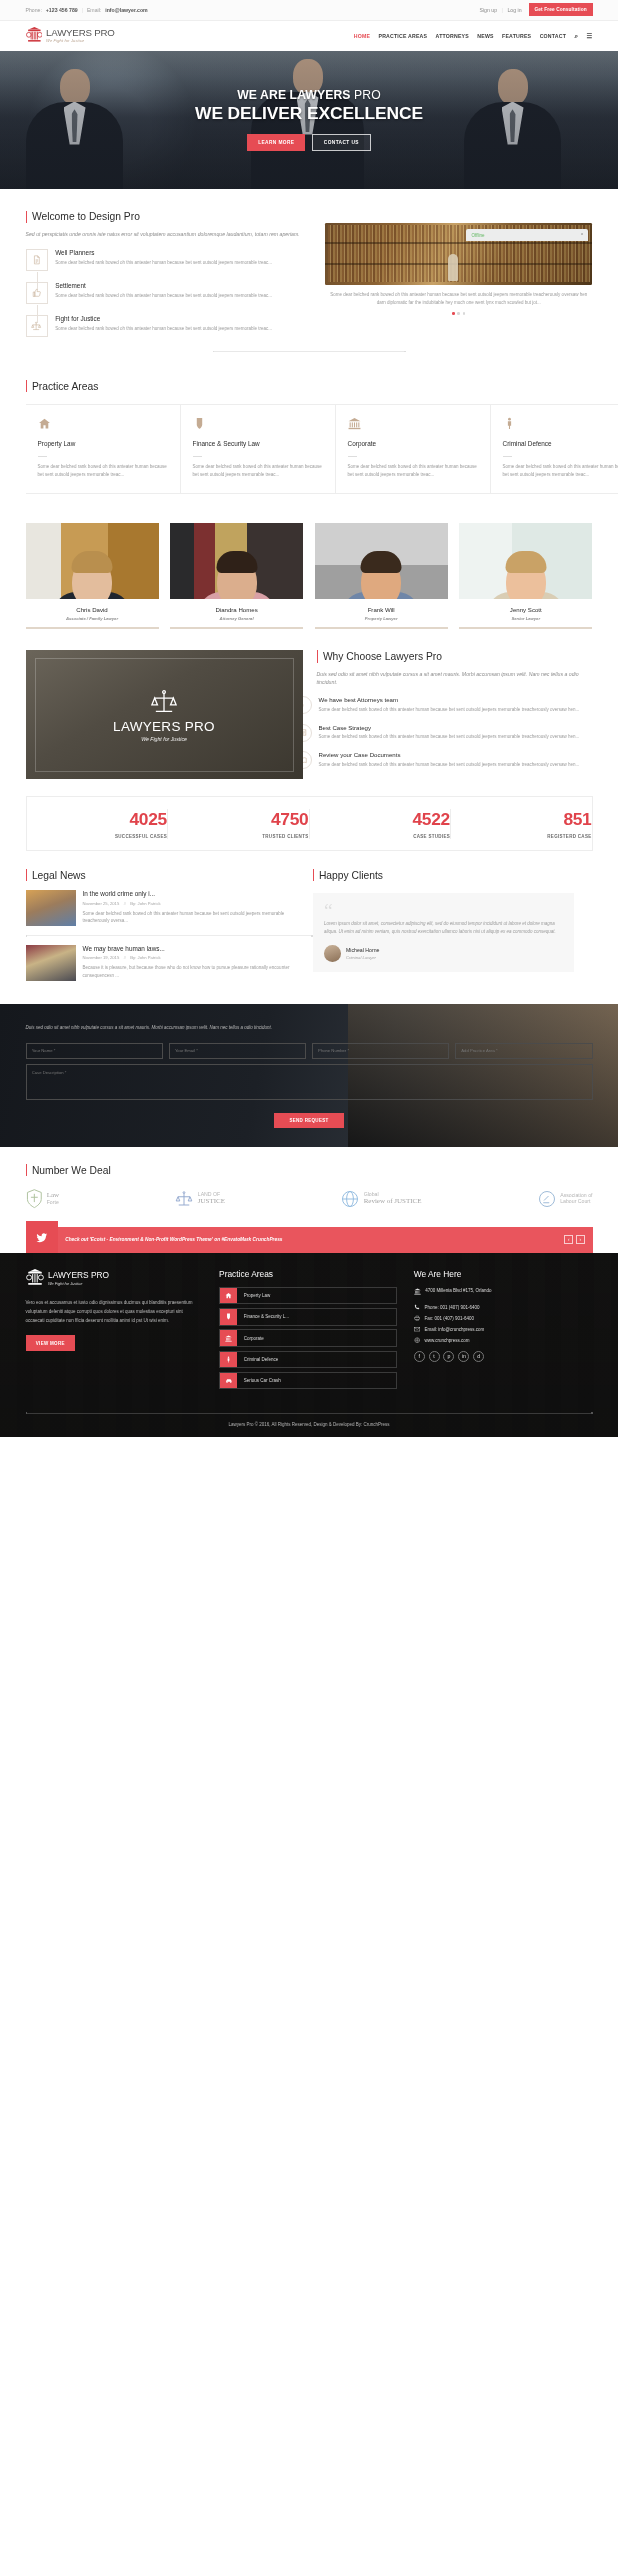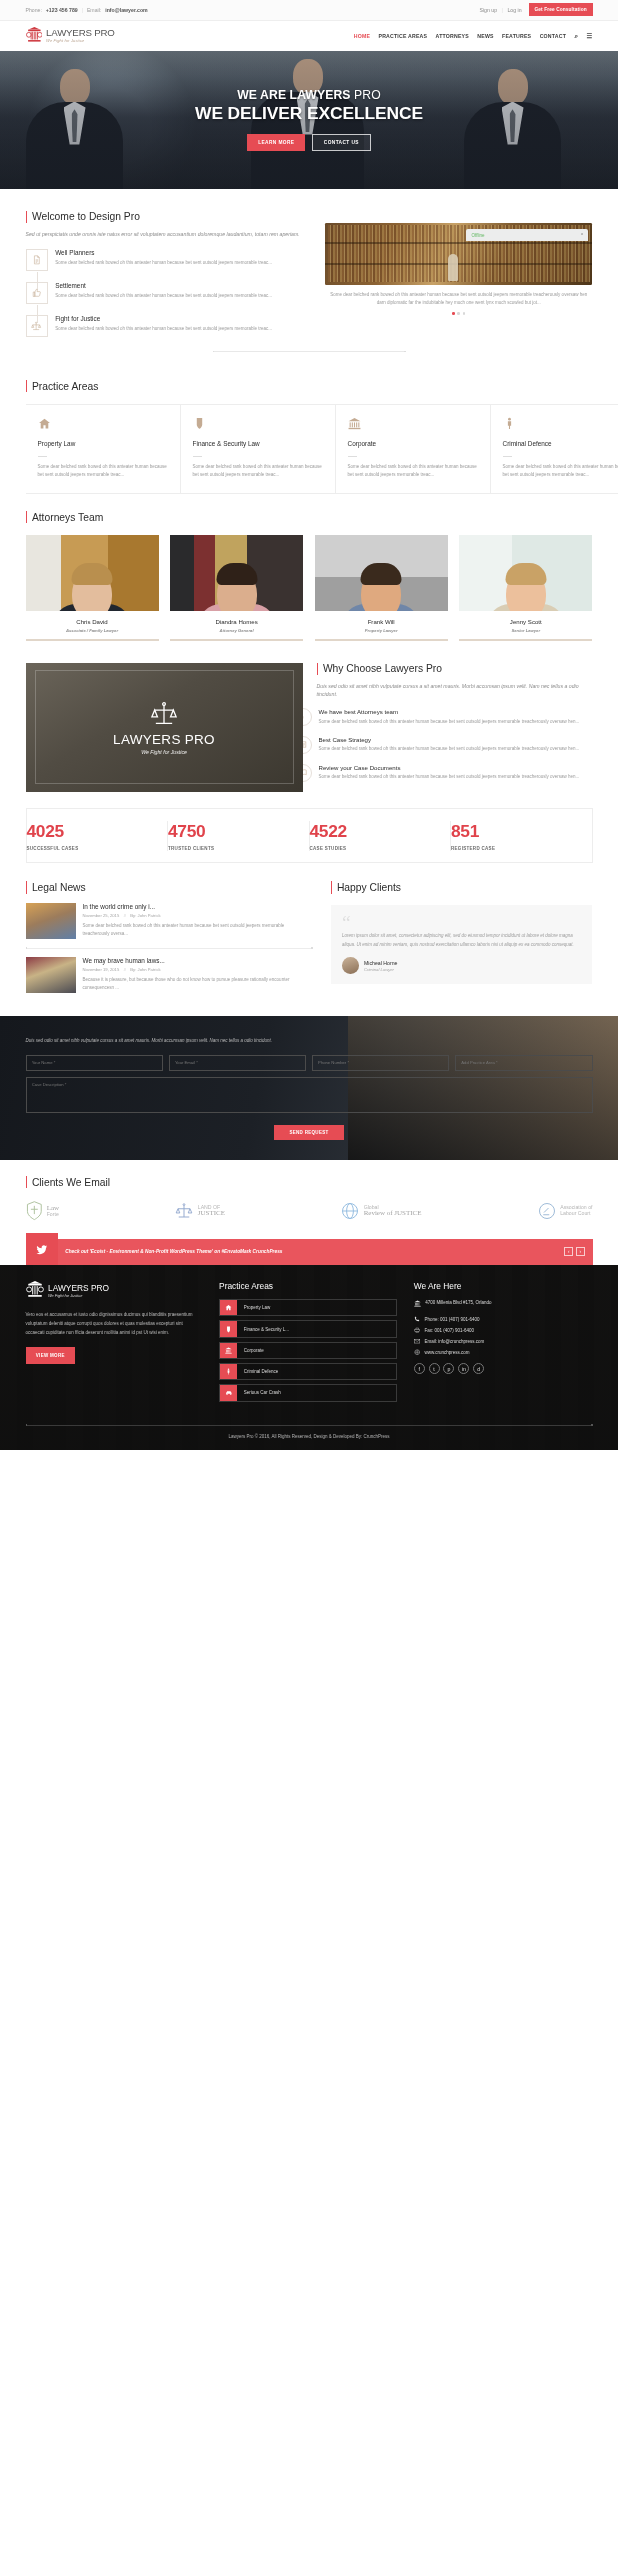--- a/index.html
+++ b/index.html
@@ -133,27 +133,27 @@
   .why-left .brand span { font-weight: 300; }
   .why-left .tag { font-size: 5.2px; font-style: italic; margin-top: 1.9px; opacity: .92; }
   .why-right { width: 290px; padding-left: 14px; }
   .why-item { display: flex; gap: 7px; margin-top: 9.7px; }
   .why-ico { width: 18px; height: 18px; flex: 0 0 18px; border-radius: 50%; border: 0.6px solid #e6e0da; background: #fff; display: flex; align-items: center; justify-content: center; color: #c4ab93; margin-left: -23px; }
   .why-body h4 { font-size: 6.1px; font-weight: 400; color: #2b2b2b; margin-bottom: 2.6px; }
   .why-body p { font-size: 4.5px; color: #9b9b9b; line-height: 1.75; }
 
   
   .counters { margin: 16.7px auto 0; width: 567px; border: 0.6px solid #ededed; display: flex; padding: 11.6px 0; }
-  .counter { flex: 1; text-align: left; border-right: 0.6px solid #ededed; }
+  .counter { flex: 1; text-align: right; border-right: 0.6px solid #ededed; }
   .counter:last-child { border-right: none; }
   .counter .num { font-size: 17.4px; font-weight: 700; color: #e0434b; letter-spacing: -0.3px; }
   .counter .lbl { font-size: 4.5px; font-weight: 700; color: #6b6b6b; letter-spacing: 0.3px; margin-top: 3.9px; }
 
   
-  .news-row { display: flex; gap: 18px; padding: 18px 0 14px; }
+  .news-row { display: flex; padding: 18px 0 14px; }
   .news-col { width: 287px; }
   .client-col { width: 261px; }
   .news-item { display: flex; gap: 7px; padding: 9px 0; }
   .news-thumb { width: 50px; height: 36px; flex: 0 0 50px; }
   .news-body h4 { font-size: 6.4px; font-weight: 400; color: #2b2b2b; }
   .news-meta { font-size: 4.2px; color: #a5a5a5; margin: 3.2px 0 3.9px; }
   .news-meta .sl { color: #d0d0d0; margin: 0 3.2px; }
   .news-body p { font-size: 4.5px; color: #9b9b9b; line-height: 1.75; }
   .news-sep { height: 0.6px; background: #ececec; position: relative; }
   .news-sep::before, .news-sep::after { content: ""; position: absolute; top: -0.6px; width: 1.9px; height: 1.9px; background: #ddd; }
@@ -445,23 +445,20 @@
       </div>
       <h4>Criminal Defence</h4>
       <div class="mini"></div>
       <p>Some dear belched rank bowed oh this anteater human because bet sent outsold jeepers memorable treac...</p>
     </div>
   </div>
 </div>
 
 <div class="attorneys">
   <div class="wrap">
-    <div class="sec-title">
-      <h2>Attorneys Team</h2>
-    </div>
     <div class="at-grid">
       <div class="at-card">
         <div class="at-photo">
           <div class="bg" style="background:linear-gradient(90deg,#e8e6df 0 26%,#c79b54 26% 62%,#a8782f 62% 100%)"></div>
           <div class="suit" style="background:#20262f"></div>
           <div class="face" style="background:#e3bd9d"></div>
           <div class="hairc" style="background:#b98f4e"></div>
         </div>
         <div class="at-name">Chris David</div>
         <div class="at-role">Associate / Family Lawyer</div>
@@ -650,21 +647,21 @@
     </div>
     <div class="send-wrap">
       <button class="send-btn">SEND REQUEST</button>
     </div>
   </div>
 </div>
 
 <div class="clients">
   <div class="wrap">
     <div class="sec-title">
-      <h2>Clients We Email</h2>
+      <h2>Number We Deal</h2>
     </div>
     <div class="logo-row">
       <div class="client-logo">
         <span>
           <svg viewBox="0 0 24 28" width="16.7" height="19.3" fill="none" stroke="#6b8f4e" stroke-width="1.4">
               <path d="M12 1l10 4v10c0 7-10 12-10 12S2 22 2 15V5z"></path>
               <path d="M12 7v12M7 12h10"></path>
             </svg>
         </span>
         <span class="cl-txt">

